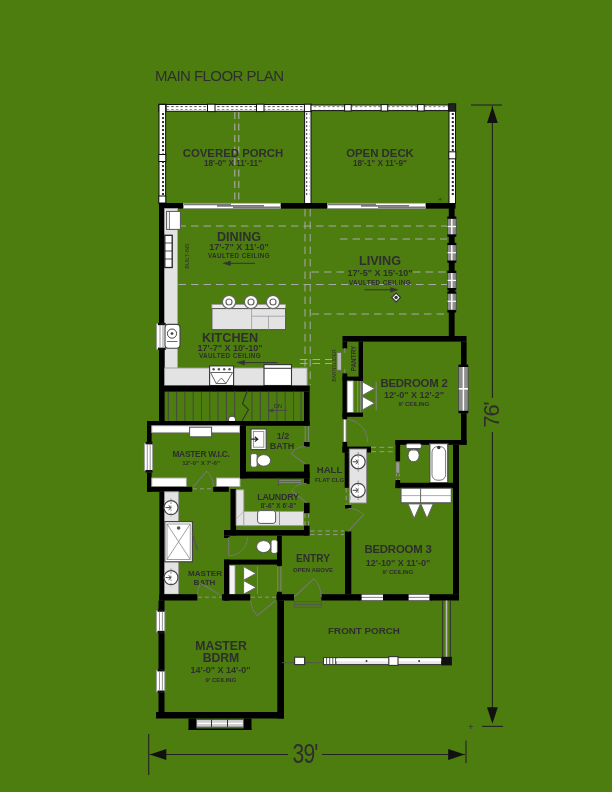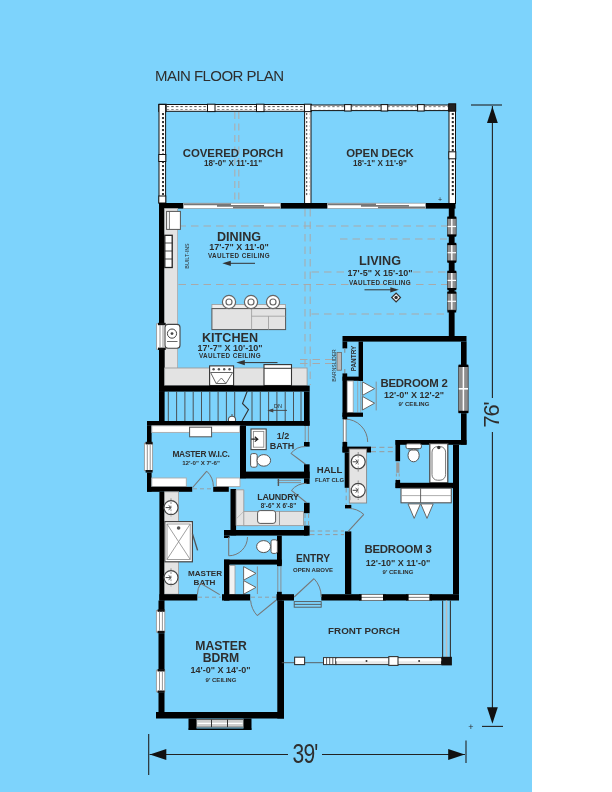--- a/index.html
+++ b/index.html
@@ -1,16 +1,16 @@
 <!DOCTYPE html>
 <html><head>
 <meta charset="utf-8">
 <style>
   html,body{margin:0;padding:0;background:#fff;}
-  #page{width:532px;height:792px;position:relative;background:#7dd3fc;overflow:hidden;}
+  #page{width:612px;height:792px;position:relative;background:#4d7c0f;overflow:hidden;}
   svg{position:absolute;top:0;left:0;}
   text{font-family:"Liberation Sans",sans-serif;fill:#2e2e2e;}
   .rm{font-weight:bold;}
 </style>
 </head>
 <body>
 <div id="page">
 <svg width="612" height="792" viewBox="0 0 612 792">
 <defs>
 <pattern id="scr" width="4.6" height="4" patternUnits="userSpaceOnUse">

